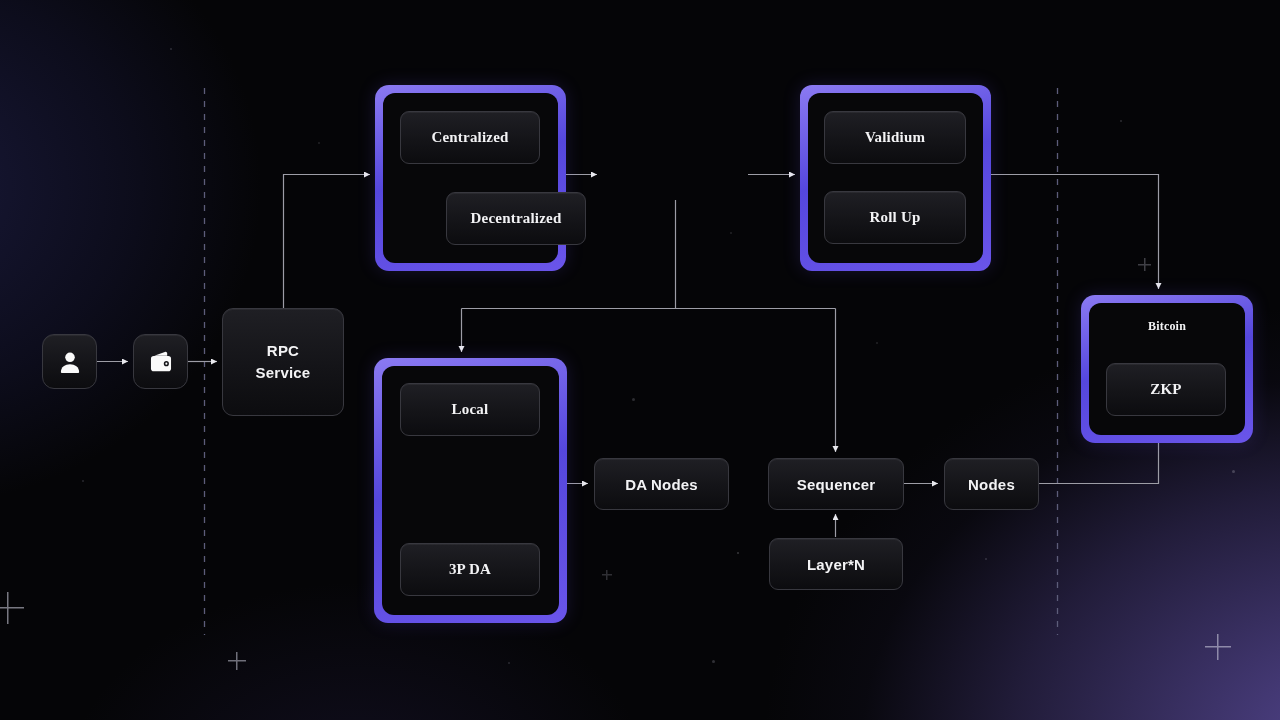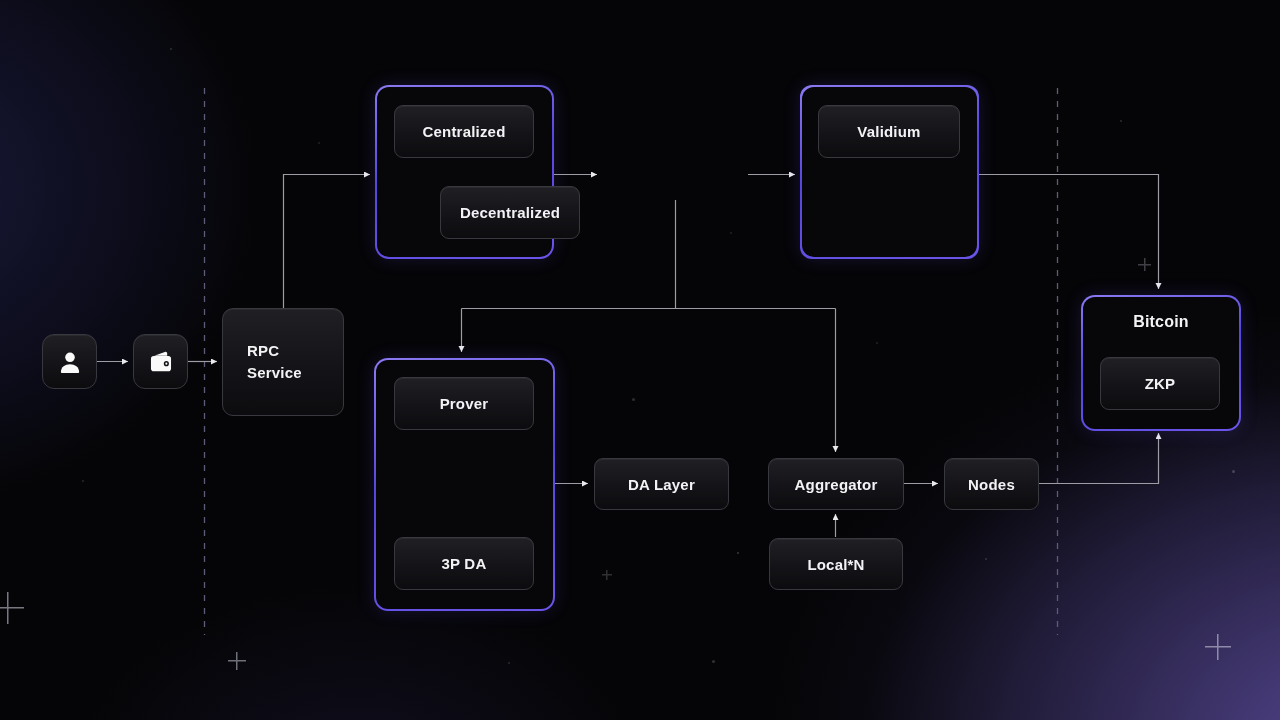--- a/index.html
+++ b/index.html
@@ -19,32 +19,33 @@
   
   .chip{
     position:absolute;display:flex;align-items:center;justify-content:center;
     background:linear-gradient(180deg,#1f1f24 0%,#141418 55%,#0c0c0f 100%);
     border:1px solid #38383f;border-radius:9px;
     box-shadow:inset 0 1px 0 rgba(255,255,255,0.05);
     color:#f3f3f5;font-size:15px;font-weight:700;letter-spacing:.2px;white-space:nowrap;
   }
   .icon-chip{border-radius:12px;}
   .rpc{border-radius:11px;}
-  .rpc span{white-space:normal;width:72px;line-height:1.45;}
+  .rpc span{white-space:normal;width:72px;text-align:center;line-height:1.45;}
   
   .group{
-    position:absolute;border-radius:14px;padding:2px;
+    position:absolute;border-radius:14px;padding:8px;
     background:linear-gradient(165deg,#8b7af2 0%,#5547dd 45%,#6a55ea 100%);
     box-shadow:0 0 18px rgba(104,84,240,0.18);
+    font-family:Liberation Serif, serif;
   }
   .group-inner{position:relative;width:100%;height:100%;border-radius:12px;background:#070709;}
   .group .chip{position:absolute;}
   .bitcoin-title{
     position:absolute;top:16px;left:0;right:0;text-align:center;
-    font-size:16px;font-weight:700;letter-spacing:.2px;
+    font-size:12px;font-weight:700;letter-spacing:.2px;
   }
   
   .sparkle{
     position:absolute;pointer-events:none;
     background:
       linear-gradient(#d6d6e6,#d6d6e6) center/1.5px 100% no-repeat,
       linear-gradient(#d6d6e6,#d6d6e6) center/100% 1.5px no-repeat;
   }
   .dot{position:absolute;border-radius:50%;background:#cfcfdd;pointer-events:none;}
   .icon-chip svg{display:block;}
@@ -137,52 +138,55 @@
       </div>
     </div>
   </div>
 
 
   <div class="group" style="left:800px;top:85px;width:175px;height:170px;border-radius:12px;">
     <div class="group-inner">
       <div class="chip" style="left:16px;top:18px;width:140px;height:51px;">
         <span>Validium</span>
       </div>
+      <div class="chip" style="left:16px;top:98px;width:140px;height:51px;">
+        <span>Roll Up</span>
+      </div>
     </div>
   </div>
 
   <div class="group" style="left:1081px;top:295px;width:156px;height:132px;">
     <div class="group-inner">
       <div class="bitcoin-title">Bitcoin</div>
       <div class="chip" style="left:17px;top:60px;width:118px;height:51px;text-align:right;">
         <span>ZKP</span>
       </div>
     </div>
   </div>
 
   <div class="group" style="left:374px;top:358px;width:177px;height:249px;">
     <div class="group-inner">
       <div class="chip" style="left:18px;top:17px;width:138px;height:51px;">
-        <span>Prover</span>
+        <span>Local</span>
       </div>
       <div class="chip" style="left:18px;top:177px;width:138px;height:51px;align-items:center;">
         <span>3P DA</span>
       </div>
     </div>
   </div>
 
   <div class="chip" style="left:594px;top:458px;width:133px;height:50px;">
-    <span>DA Layer</span>
+    <span>DA Nodes</span>
   </div>
 
   <div class="chip" style="left:768px;top:458px;width:134px;height:50px;">
-    <span>Aggregator</span>
+    <span>Sequencer</span>
   </div>
 
   <div class="chip" style="left:944px;top:458px;width:93px;height:50px;">
     <span>Nodes</span>
   </div>
 
   <div class="chip" style="left:769px;top:538px;width:132px;height:50px;">
-    <span>Local*N</span>
+    <span>Layer*N</span>
   </div>
 
 </div>
 
 </body></html>

